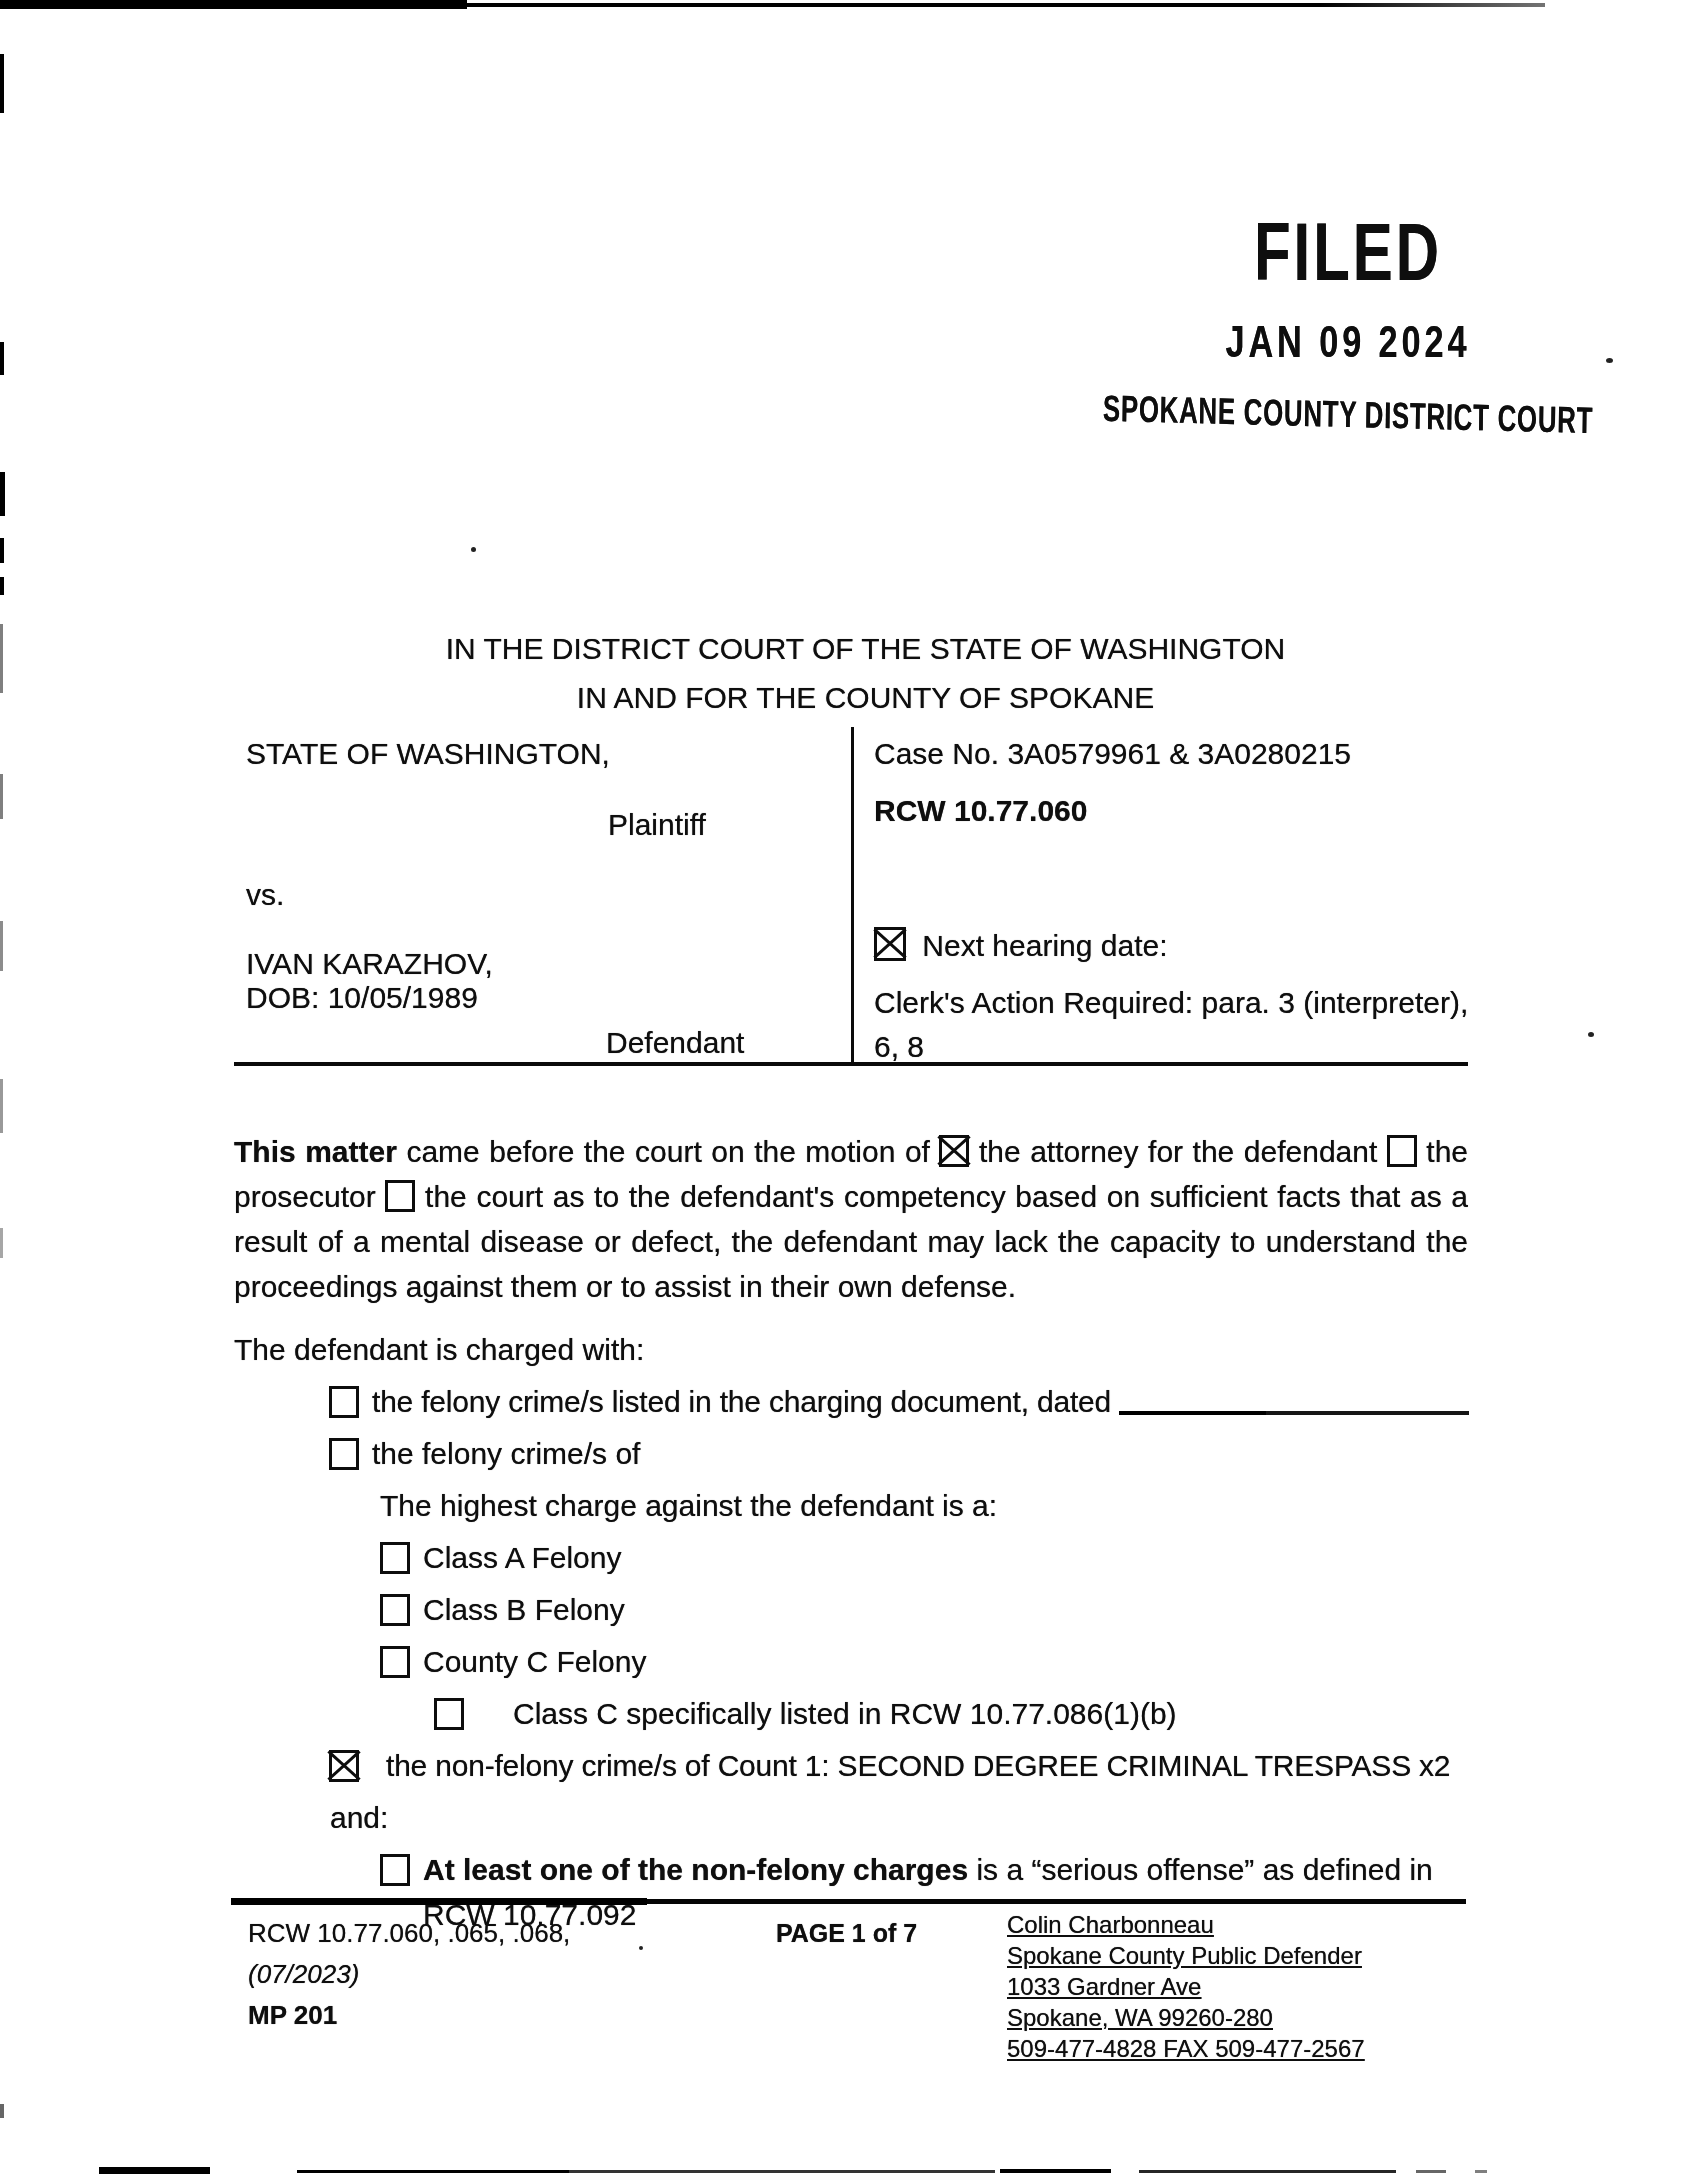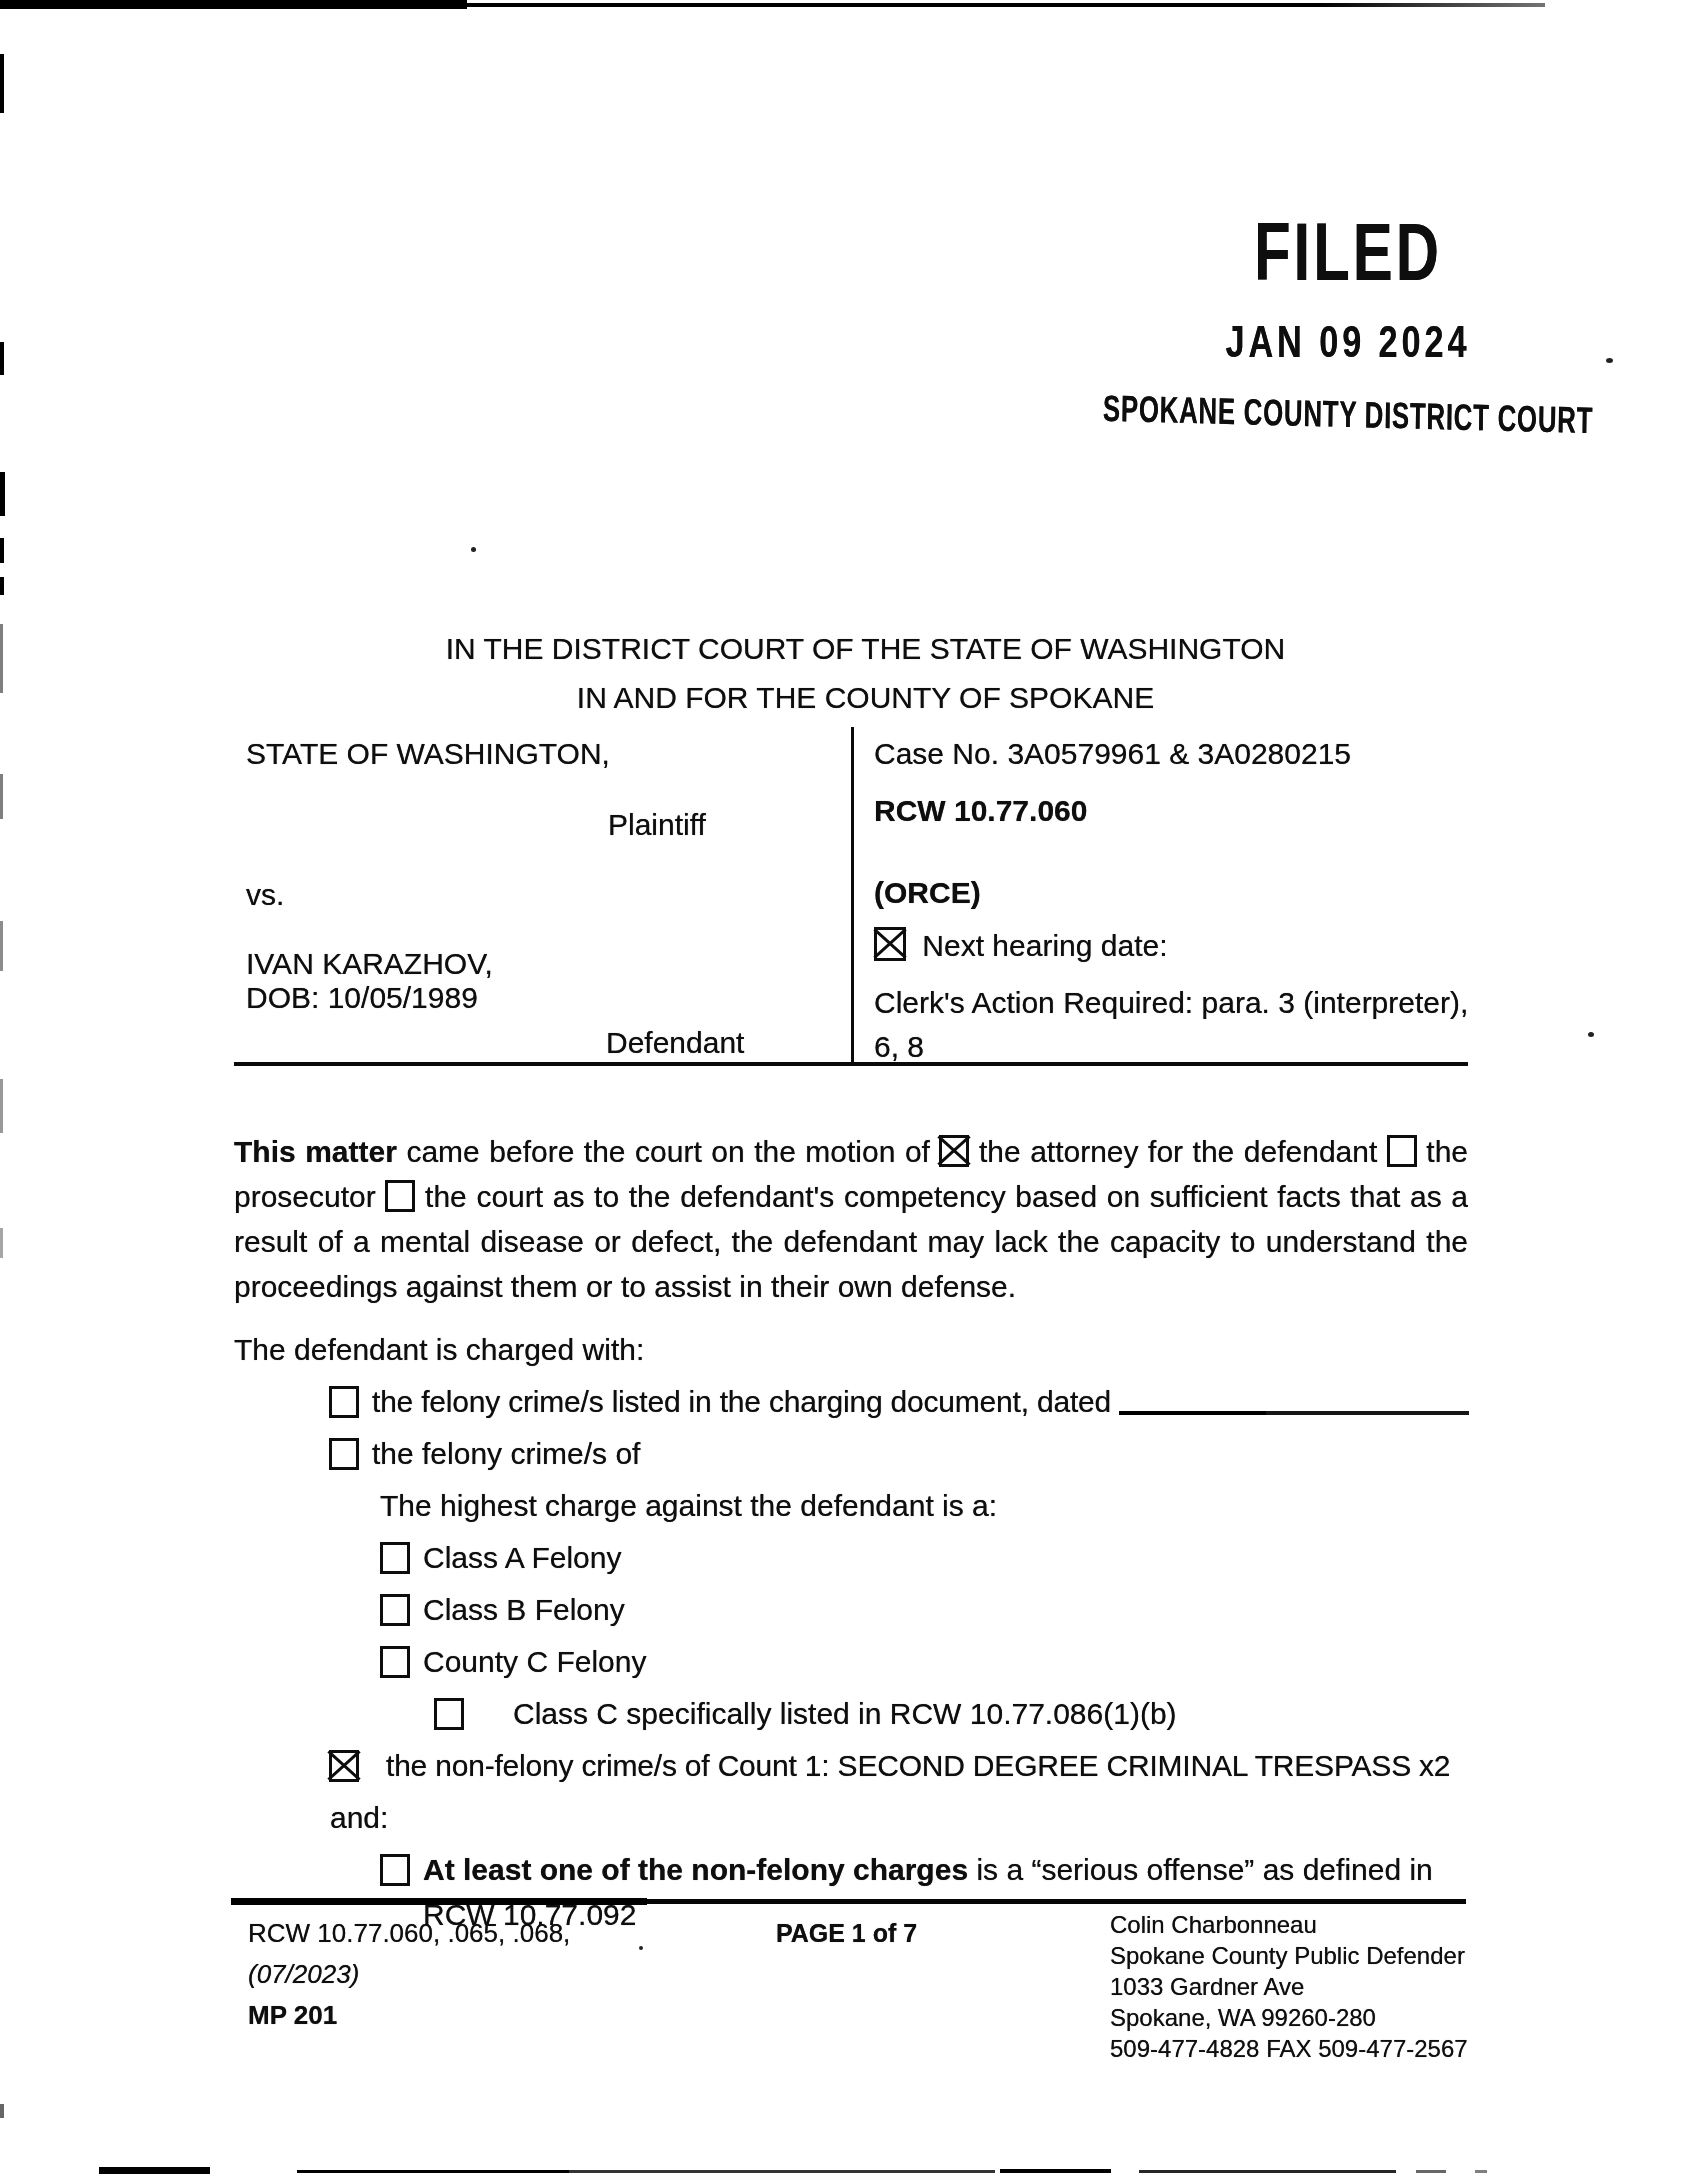--- a/index.html
+++ b/index.html
@@ -51,21 +51,21 @@
   .row.nowrap{white-space:nowrap;letter-spacing:-0.2px;}
   .fill-line{display:inline-block;width:350px;height:4px;margin-left:8px;
              background:linear-gradient(to right,#000 0 42%,#161616 42% 100%);
              transform:translateY(3px);}
   
   .f-rule{left:231px;top:1899px;width:1235px;height:5px;background:#050505;}
   .f-rule2{left:231px;top:1898px;width:416px;height:7px;background:#000;}
   .f-left{left:248px;top:1913px;width:396px;font-size:26px;line-height:41px;}
   .f-center{left:594px;top:1915px;width:505px;text-align:center;font-size:26px;line-height:37px;}
   .f-center .line2{font-size:25px;font-weight:bold;}
-  .f-right{left:1110px;top:1909px;width:416px;font-size:24px;line-height:31px;}
+  .f-right{left:1007px;top:1909px;width:416px;font-size:24px;line-height:31px;text-decoration:underline;}
 </style>
 </head>
 <body>
 
 <div class="page">
 
   <div class="abs band1"></div>
   <div class="abs band2"></div>
 
   <div class="abs stamp-line filed">FILED</div>
@@ -83,21 +83,20 @@
     <div class="cell" style="left:374px;top:75px;">Plaintiff</div>
     <div class="cell" style="left:12px;top:145px;">vs.</div>
     <div class="cell" style="left:12px;top:214px;">IVAN KARAZHOV,</div>
     <div class="cell pre" style="left:12px;top:248px;">DOB:  10/05/1989</div>
     <div class="cell" style="left:372px;top:293px;">Defendant</div>
 
     <div class="cell rcol" style="top:4px;">Case No. 3A0579961 &amp; 3A0280215</div>
     <div class="cell rcol b" style="top:57px;line-height:42px;" id="order-title">
         <div>RCW 10.77.060</div>
       </div>
-    <div class="cell rcol b" style="top:143px;">(ORCE)</div>
     <div class="cell rcol" style="top:194px;">
       <span class="cb checked" style="width:26px;height:28px;"></span>
       <span style="margin-left:8px;">Next hearing date:</span>
     </div>
     <div class="cell rcol" style="top:248px;line-height:44px;" id="clerks-action">
         <div>Clerk's Action Required: para. 3 (interpreter),</div>
         <div>6, 8</div>
       </div>
   </div>
 

